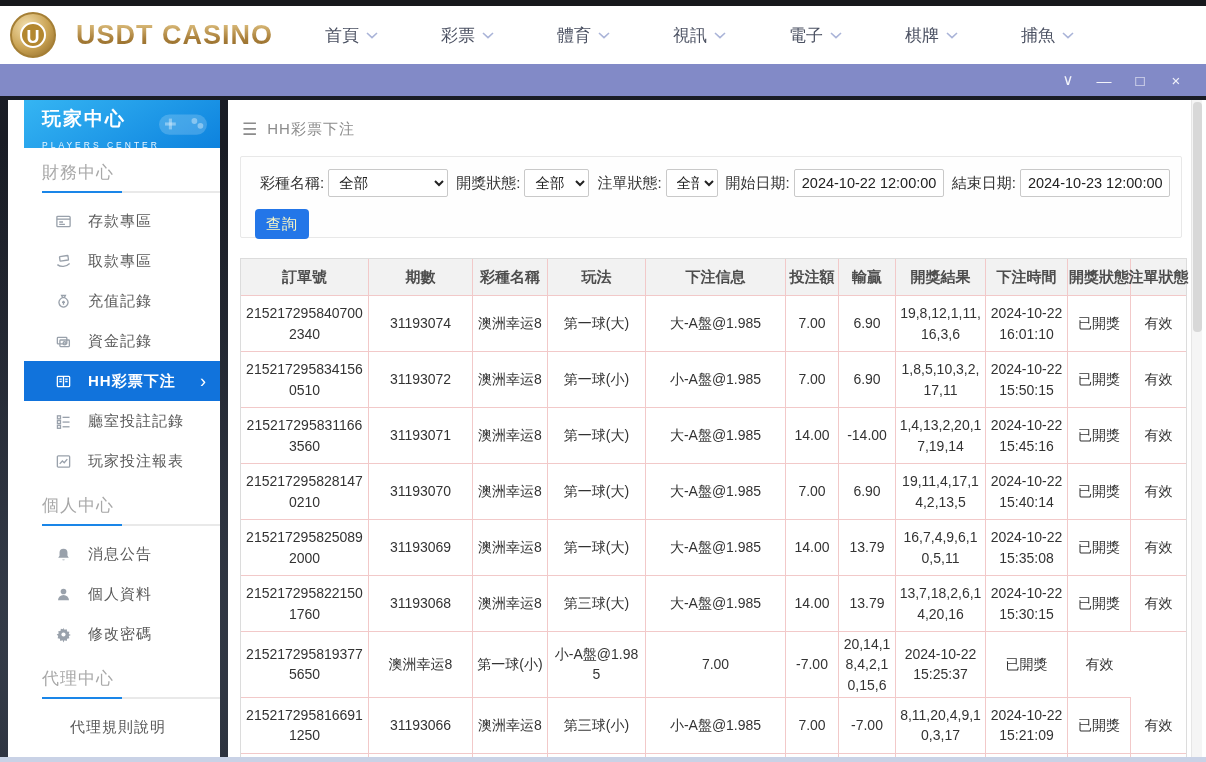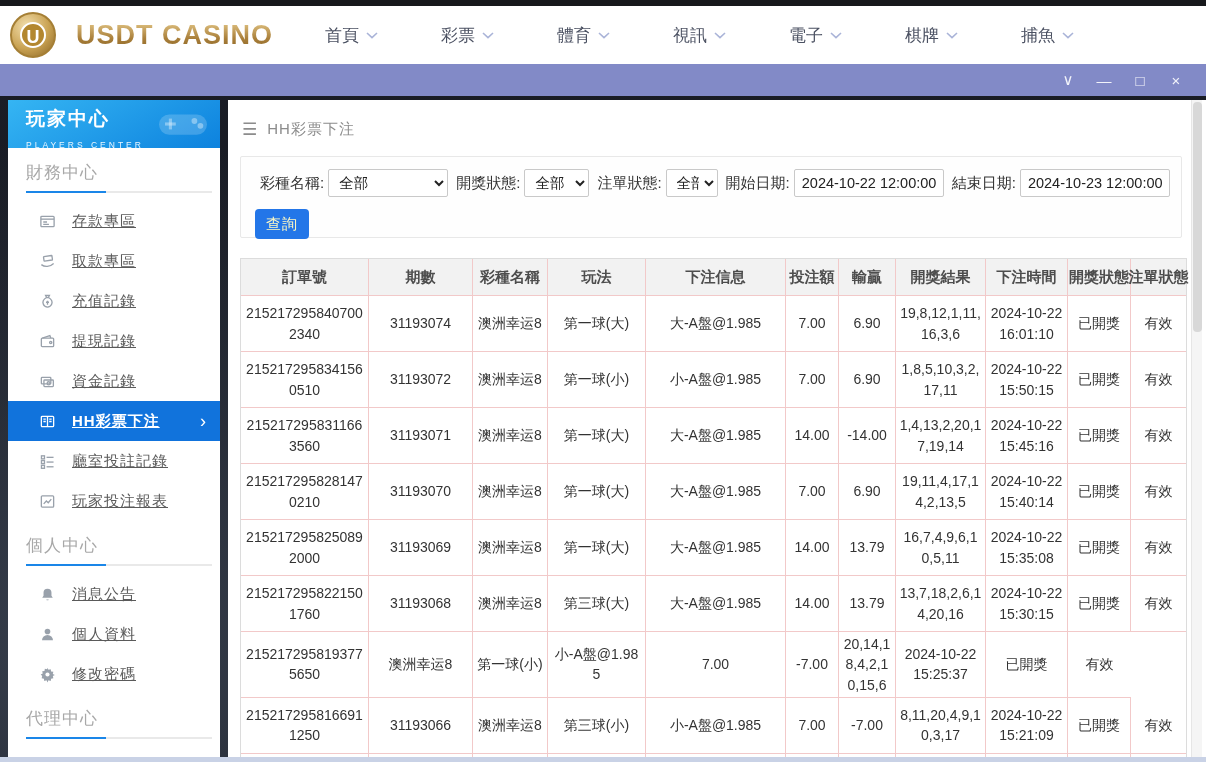--- a/index.html
+++ b/index.html
@@ -23,29 +23,29 @@
     -webkit-background-clip:text;background-clip:text;color:transparent;}
   .nav-items{display:flex;margin-left:52px;gap:63px;}
   .nav-item{display:flex;align-items:center;gap:7px;cursor:pointer;}
   .nav-item .lbl{font-size:17px;color:#4b5162;}
   .nav-chevron svg{display:block;}
   
   .titlebar{position:absolute;left:0;top:64px;width:1206px;height:32px;background:#828ac7;
     display:flex;align-items:center;justify-content:flex-end;padding-right:14px;gap:4px;}
   .win-btn{width:32px;height:26px;color:#f2f3fa;font-size:15px;display:flex;align-items:center;justify-content:center;cursor:pointer;}
   
-  .sidebar{position:absolute;left:8px;top:100px;width:212px;height:658px;background:#ffffff;overflow:hidden;}
+  .sidebar{position:absolute;left:8px;top:100px;width:212px;height:658px;background:#ffffff;overflow:hidden;padding-left:16px;}
   .side-head{height:48px;background:linear-gradient(150deg,#35b5f3 0%,#0d82de 100%);position:relative;padding:6px 0 0 18px;}
   .side-head .t1{color:#ffffff;font-size:19px;font-weight:bold;letter-spacing:2px;}
   .side-head .t2{color:#eaf6ff;font-size:8.5px;letter-spacing:3px;margin-top:8px;}
   .side-head .pad{position:absolute;right:8px;top:6px;opacity:.85;}
   .sec-title{font-size:17px;color:#a8a8a8;padding-left:18px;margin-top:13px;letter-spacing:1px;}
   .sec-line{height:2px;width:186px;margin:7px 0 8px 18px;background:#e9e9e9;position:relative;}
   .sec-line::before{content:"";position:absolute;left:0;top:0;height:2px;width:80px;background:#1a86e8;}
-  .side-item{height:40px;display:flex;align-items:center;padding-left:30px;cursor:pointer;color:#5a5a5a;position:relative;text-decoration:underline;}
+  .side-item{height:40px;display:flex;align-items:center;padding-left:30px;cursor:pointer;color:#5a5a5a;position:relative;}
   .side-item .ico{width:18px;height:18px;color:#99a1ab;display:flex;align-items:center;justify-content:center;flex:none;}
   .side-item .lbl{margin-left:16px;font-size:15px;letter-spacing:1px;}
   .side-item .arrow{display:none;}
   .side-item.active{background:#1173dc;color:#ffffff;}
   .side-item.active .ico{color:#ffffff;}
   .side-item.active .lbl{font-weight:bold;}
   .side-item.active .arrow{display:block;position:absolute;right:14px;top:50%;transform:translateY(-50%);
     color:#fff;font-size:18px;line-height:1;}
   
   .main{position:absolute;left:228px;top:100px;width:978px;height:658px;background:#ffffff;overflow:hidden;}
@@ -220,33 +220,20 @@
             </g>
           </svg>
         </span>
       <span class="lbl">充值記錄</span>
 
     </div>
       <div class="side-item">
       <span class="ico">
           <svg viewBox="0 0 18 18" width="17" height="17">
             <g fill="none" stroke="currentColor" stroke-width="1.4">
-              <path d="M3.5 5.4l8-2.6 1 2.6"></path>
-              <rect x="2.5" y="5.4" width="13" height="9" rx="1"></rect>
-              <circle cx="12.4" cy="10" r="1.2"></circle>
-            </g>
-          </svg>
-        </span>
-      <span class="lbl">提現記錄</span>
-
-    </div>
-      <div class="side-item">
-      <span class="ico">
-          <svg viewBox="0 0 18 18" width="17" height="17">
-            <g fill="none" stroke="currentColor" stroke-width="1.4">
               <rect x="2.5" y="4.6" width="10" height="7" rx="0.8"></rect>
               <rect x="5.2" y="7.4" width="10" height="7" rx="0.8"></rect>
               <circle cx="10.2" cy="10.9" r="1.6"></circle>
             </g>
           </svg>
         </span>
       <span class="lbl">資金記錄</span>
 
     </div>
       <div class="side-item active">

